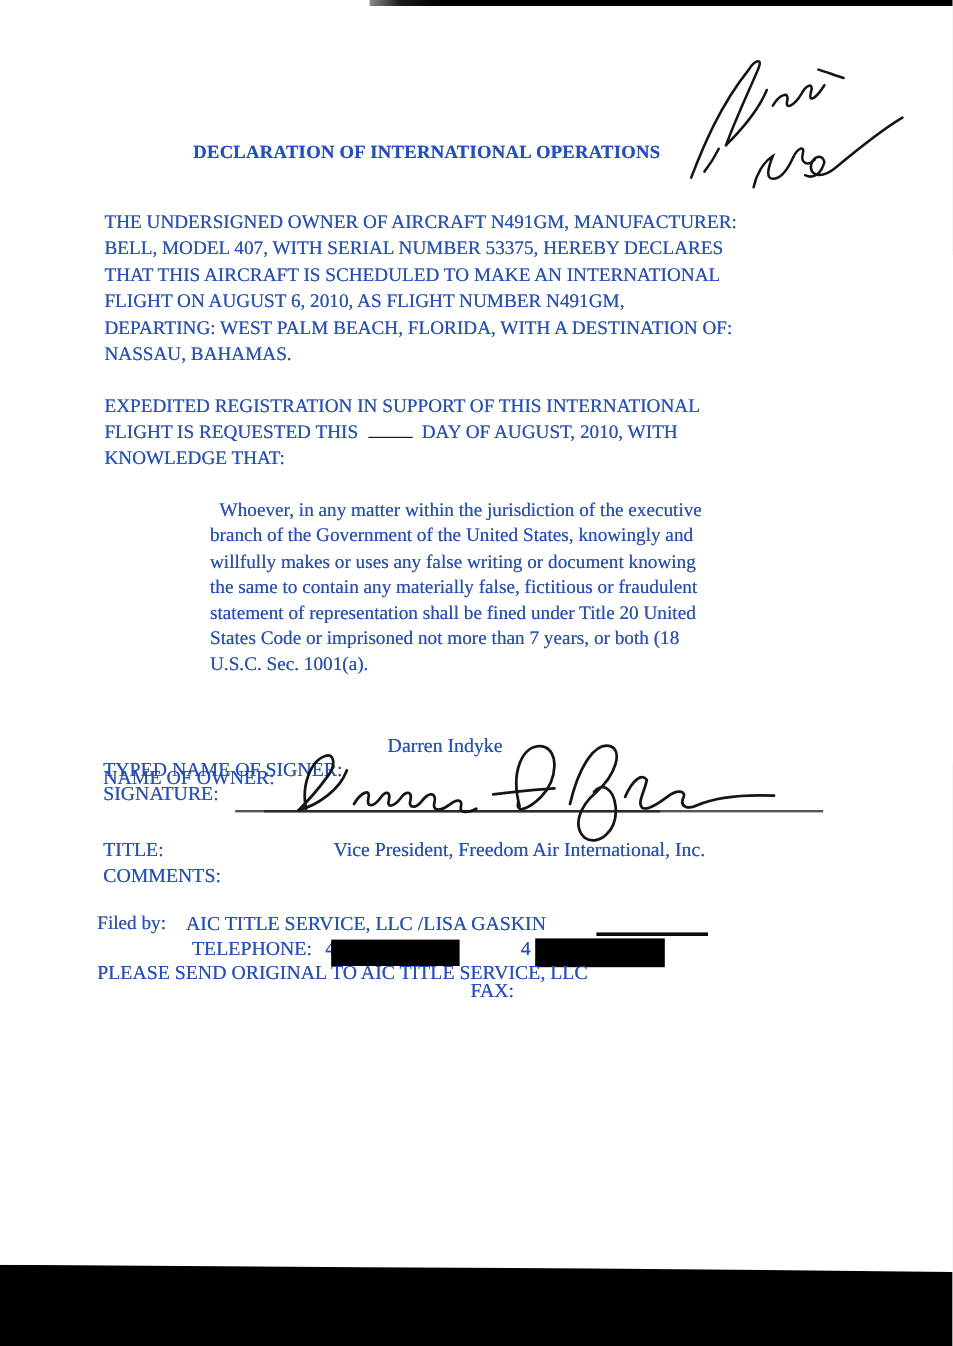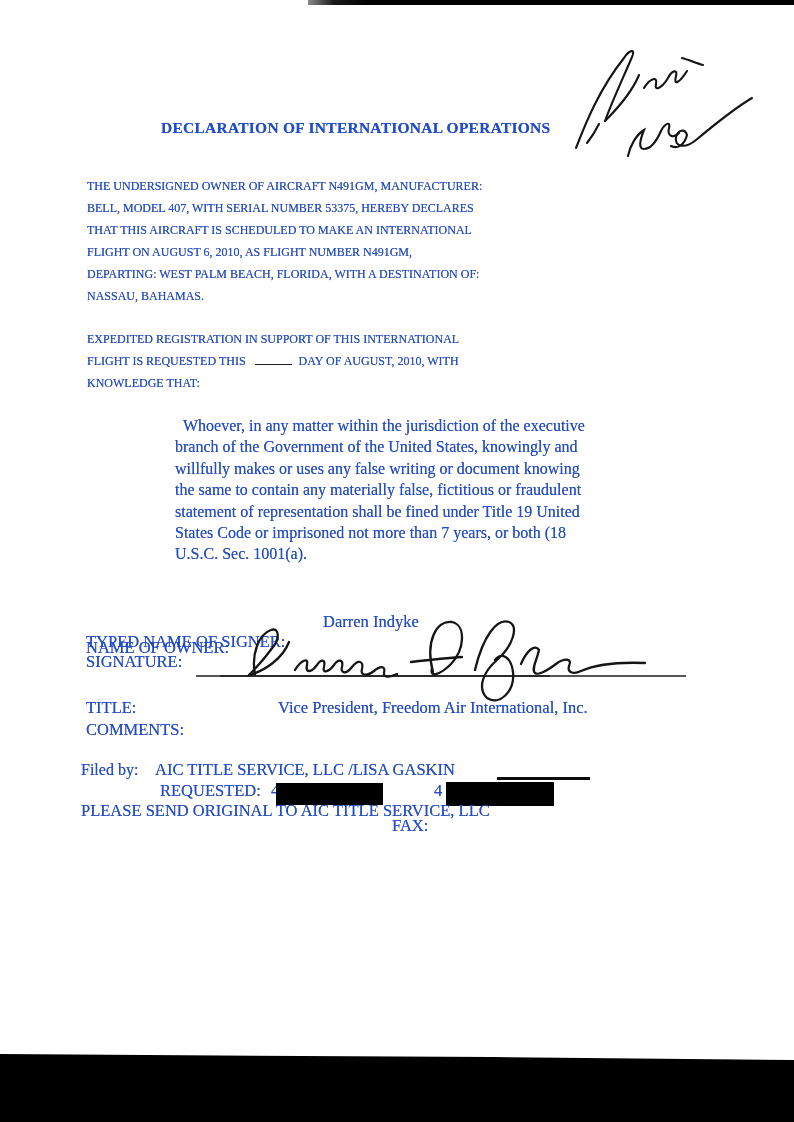--- a/index.html
+++ b/index.html
@@ -6,21 +6,21 @@
   .page{
     position:relative;width:794px;height:1122px;background:#ffffff;
     overflow:hidden;margin:0 auto;
     font-family:"Liberation Serif","DejaVu Serif",serif;
     color:#1d4ed8;
     text-shadow:0 0 .45px rgba(0,0,0,.55);
   }
   .abs{position:absolute;white-space:nowrap;}
   .doc-title{font-weight:bold;font-size:15.5px;letter-spacing:.25px;}
   .para div{white-space:nowrap;}
-  .p-body{font-size:12px;line-height:22px;}
+  .p-body{font-size:16px;line-height:22px;}
   .p-indent{font-size:16px;line-height:21.4px;}
   .p-indent div:first-child{padding-left:8px;}
   .blank-line{
     display:inline-block;width:37px;height:14px;
     border-bottom:1.6px solid #1d1d1d;margin:0 7px 0 9px;
     vertical-align:baseline;
   }
   .label{font-size:16.5px;}
   .value{font-size:16.5px;}
   .mixed{font-size:16px;}
@@ -80,21 +80,21 @@
       <span>FLIGHT IS REQUESTED THIS</span><span class="blank-line"></span><span>DAY OF AUGUST, 2010, WITH</span>
     </div>
     <div>KNOWLEDGE THAT:</div>
   </div>
 
   <div class="abs para p-indent" style="left:175px;top:415px;">
     <div>Whoever, in any matter within the jurisdiction of the executive</div>
     <div>branch of the Government of the United States, knowingly and</div>
     <div>willfully makes or uses any false writing or document knowing</div>
     <div>the same to contain any materially false, fictitious or fraudulent</div>
-    <div>statement of representation shall be fined under Title 19 United</div>
+    <div>statement of representation shall be fined under Title 20 United</div>
     <div>States Code or imprisoned not more than 7 years, or both (18</div>
     <div>U.S.C. Sec. 1001(a).</div>
   </div>
 
   <span class="abs label" style="left:86px;top:590px;margin-top:48px;">NAME OF OWNER:</span>
 
   <span class="abs label" style="left:86px;top:612px;margin-top:20px;">TYPED NAME OF SIGNER:</span>
   <span class="abs value" style="left:323px;top:612px;">Darren Indyke</span>
 
   <span class="abs label" style="left:86px;top:652px;">SIGNATURE:</span>
@@ -118,21 +118,21 @@
 
   <span class="abs label" style="left:86px;top:698px;">TITLE:</span>
   <span class="abs value" style="left:278px;top:698px;">Vice President, Freedom Air International, Inc.</span>
 
   <span class="abs label" style="left:86px;top:720px;">COMMENTS:</span>
 
   <span class="abs mixed" style="left:81px;top:761px;">Filed by:</span>
   <span class="abs value" style="left:155px;top:760px;">AIC TITLE SERVICE, LLC /LISA GASKIN</span>
   <div class="gaskin-line"></div>
 
-  <span class="abs value" style="left:160px;top:781px;">REQUESTED:</span>
+  <span class="abs value" style="left:160px;top:781px;">TELEPHONE:</span>
   <span class="abs value sliver" style="left:271px;top:781px;width:6px;">4</span>
   <div class="redaction" style="left:276px;top:783px;width:107px;height:22px;"></div>
 
   <span class="abs value" style="left:392px;top:816px;">FAX:</span>
   <span class="abs value" style="left:434px;top:781px;">4</span>
   <div class="redaction" style="left:446px;top:782px;width:108px;height:24px;"></div>
 
   <span class="abs value" style="left:81px;top:801px;">PLEASE SEND ORIGINAL TO AIC TITLE SERVICE, LLC</span>
 
 </div>

